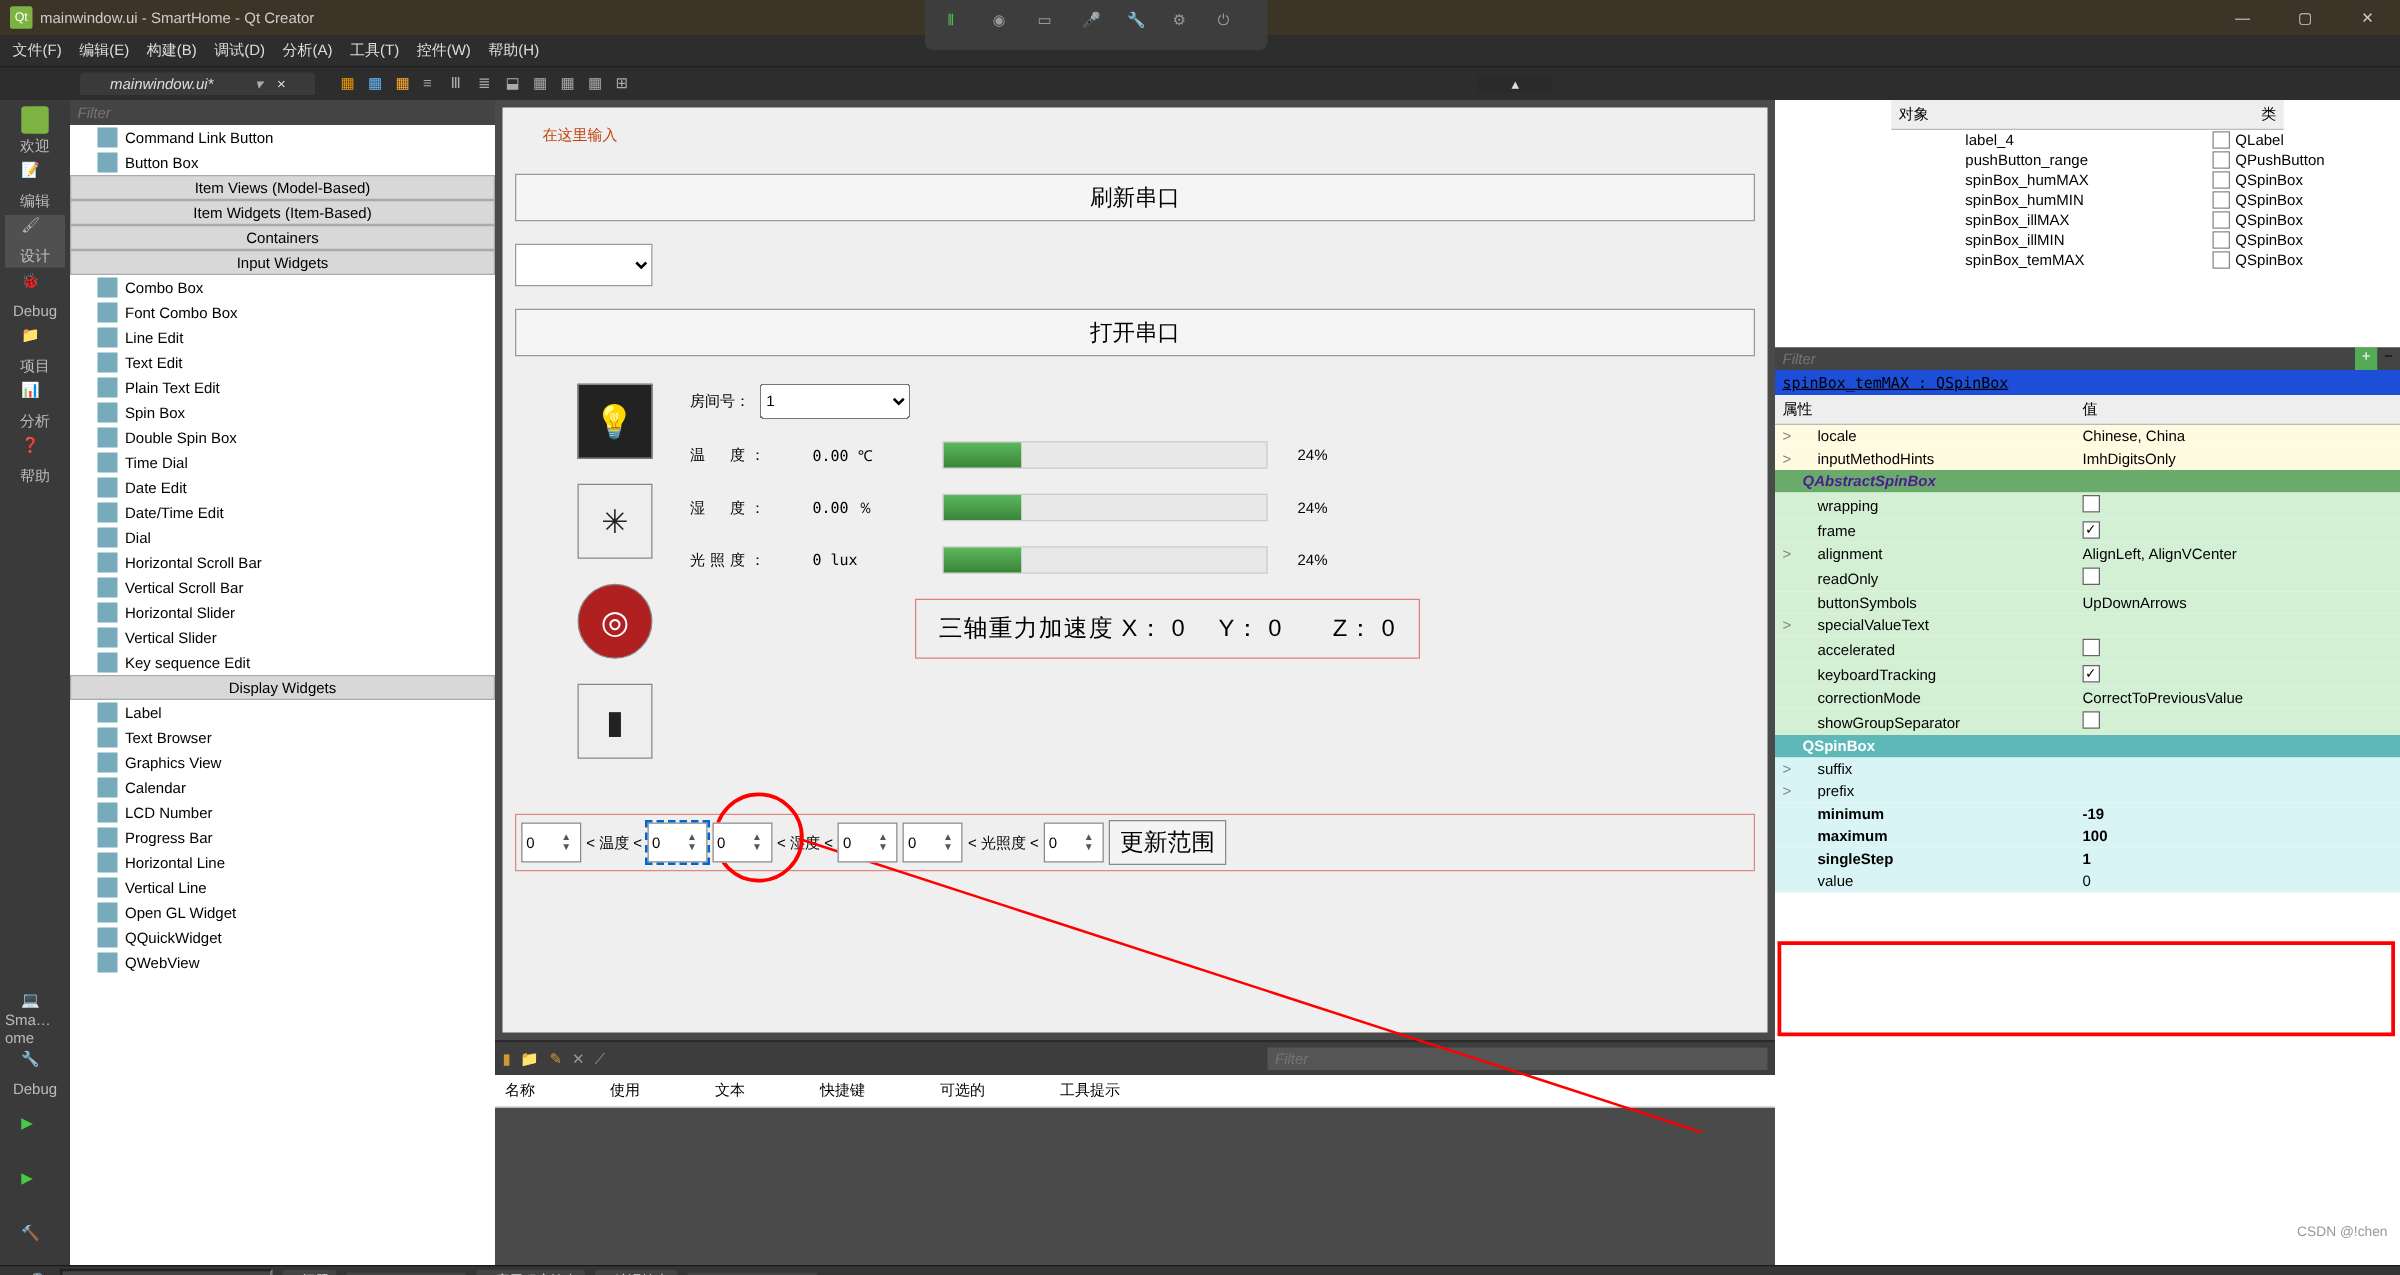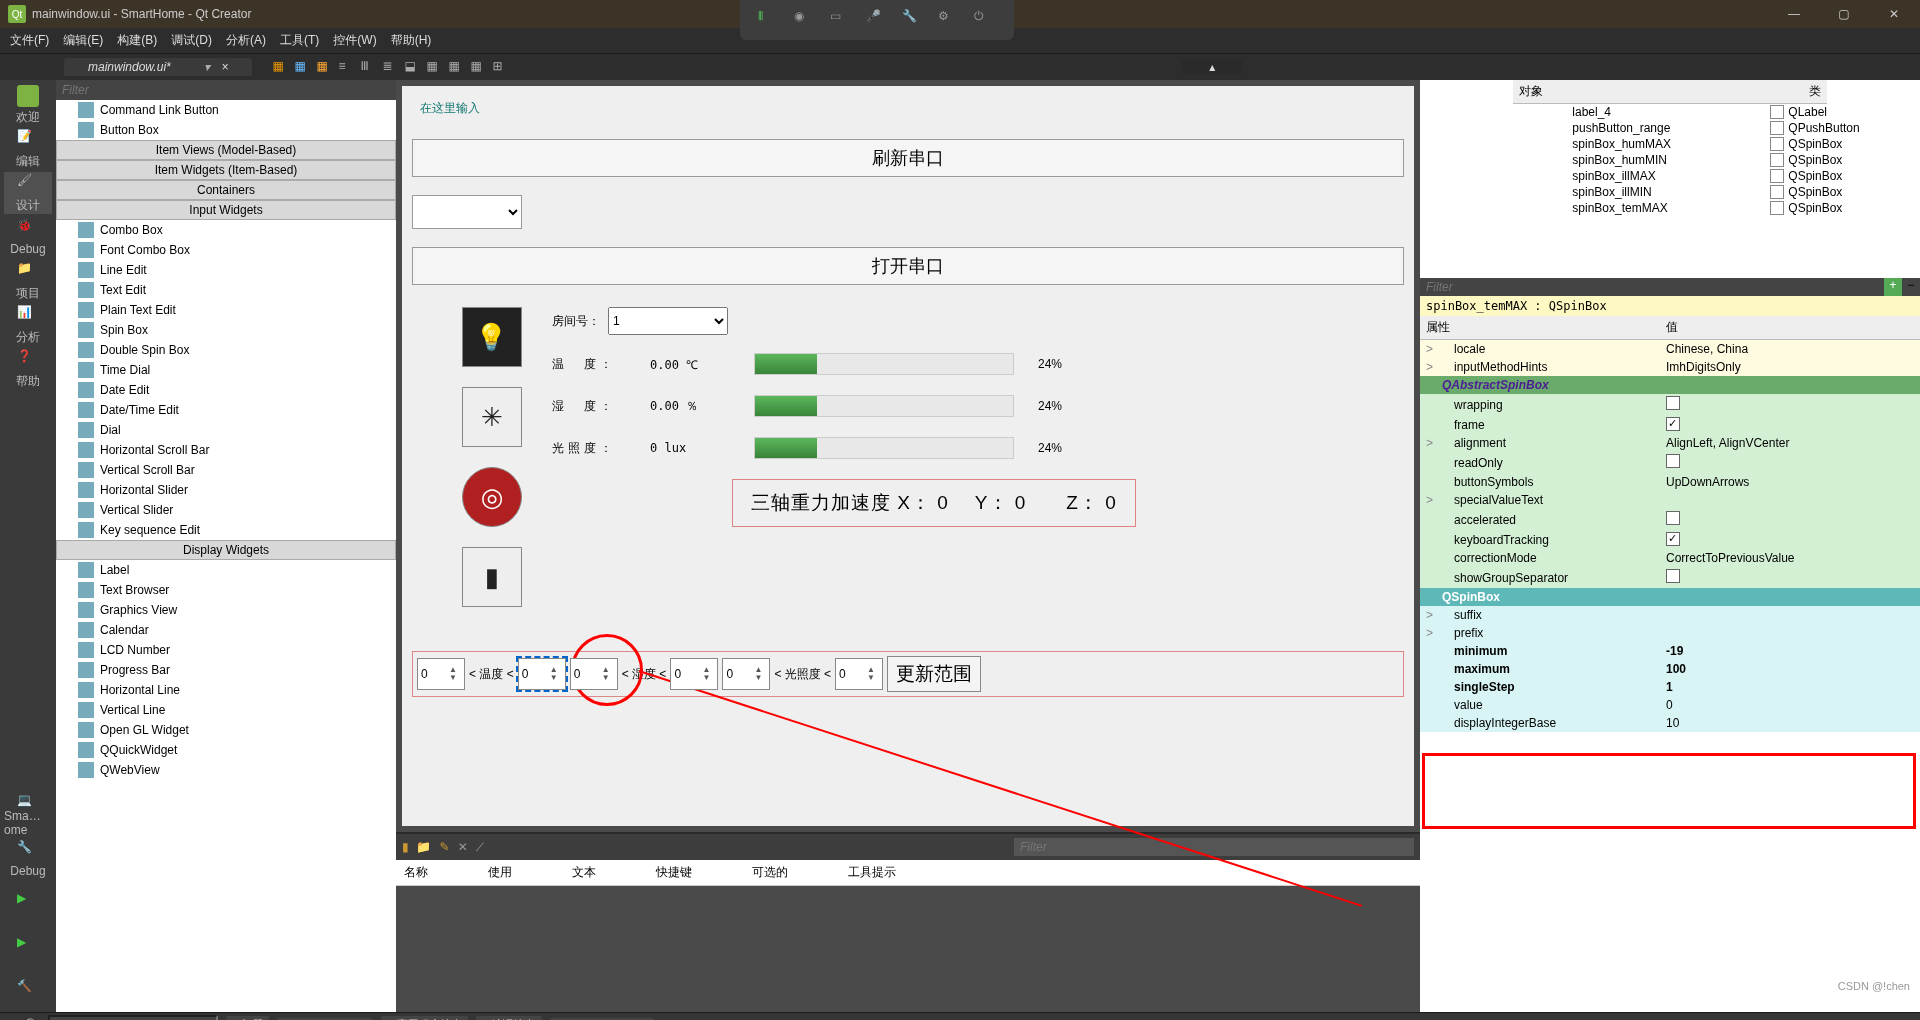--- a/index.html
+++ b/index.html
@@ -25,21 +25,21 @@
 .leftbar .gap{flex:1;}
 .widgetbox{width:340px;background:#fff;color:#000;display:flex;flex-direction:column;}
 .filter-in{background:#444;color:#999;padding:2px 6px;height:20px;border:none;font-style:italic;}
 .wlist{flex:1;overflow:auto;}
 .whdr{background:#d8d8d8;text-align:center;padding:2px;border:1px solid #aaa;font-weight:normal;}
 .witem{display:flex;align-items:center;padding:2px 4px;gap:6px;}
 .witem .arrow{width:12px;color:#666;}
 .witem .wi-ico{width:16px;height:16px;display:inline-block;}
 .canvas{flex:1;background:#4a4a4a;display:flex;flex-direction:column;}
 .canvas-form{background:#efefef;margin:6px;flex:1;padding:10px;position:relative;color:#000;}
-.placeholder-text{color:#0f766e;margin:4px 8px;}
+.placeholder-text{color:#c2410c;margin:4px 22px;}
 .row-top{display:flex;gap:18px;justify-content:center;margin:22px 0;flex-direction:column;}
 .btn{background:#f5f5f5;border:1px solid #999;padding:6px 16px;font-size:18px;}
 .combo-s{width:110px;height:34px;background:#fff;border:1px solid #999;}
 .sensor-area{display:flex;gap:30px;padding:0 50px;margin-top:6px;}
 .icons-col{display:flex;flex-direction:column;gap:20px;}
 .dev-ico{width:60px;height:60px;background:#222;border:1px solid #888;display:flex;align-items:center;justify-content:center;color:#fff;font-size:26px;}
 .dev-ico.r{background:#b02020;border-radius:50%;}
 .dev-ico.w{background:#eee;color:#222;}
 .data-col{flex:1;}
 .d-row{display:flex;align-items:center;gap:14px;margin-bottom:20px;font-size:19px;}
@@ -68,21 +68,21 @@
 .panel-hdr{display:flex;background:#eee;border-bottom:1px solid #bbb;padding:3px 6px;}
 .panel-hdr div:first-child{width:290px;}
 .obj-list{flex:1;overflow:auto;}
 .obj-row{display:flex;padding:1px 6px;}
 .obj-row .on{width:290px;padding-left:92px;}
 .obj-row .oc{display:flex;align-items:center;gap:4px;}
 .obj-row .oc-ico{width:14px;height:14px;display:inline-block;border:1px solid #888;}
 .prop-filter{display:flex;background:#444;}
 .prop-filter input{flex:1;background:#444;border:none;color:#999;padding:2px 6px;font-style:italic;}
 .prop-filter .pill{background:#5a5;width:18px;text-align:center;color:#fff;}
-.prop-sel{background:#fef9c3;padding:3px 6px;font-family:monospace;}
+.prop-sel{background:#1d4ed8;padding:3px 6px;font-family:monospace;text-decoration:underline;}
 .prop-list{flex:1;overflow:auto;position:relative;}
 .prop-row{display:flex;padding:2px 6px;align-items:center;}
 .prop-row .pn{width:240px;display:flex;align-items:center;gap:4px;}
 .prop-row .pn .chev{width:12px;color:#888;}
 .prop-row .pv{flex:1;}
 .pr-yellow{background:#fffbe0;}
 .pr-green{background:#d4f0d4;}
 .pr-greenhdr{background:#6aaa6a;color:#4c1d95;font-weight:bold;font-style:italic;}
 .pr-cyan{background:#d8f4f4;}
 .pr-cyanhdr{background:#5fb8b8;color:#fff;font-weight:bold;}
@@ -640,27 +640,20 @@
           </div>
           <div class="pv">1</div>
         </div>
         <div class="prop-row pr-cyan">
           <div class="pn">
             <span class="chev"></span>
             <span style="padding-left:12px;">value</span>
           </div>
           <div class="pv">0</div>
         </div>
-        <div class="prop-row pr-cyan">
-          <div class="pn">
-            <span class="chev"></span>
-            <span style="padding-left:12px;">displayIntegerBase</span>
-          </div>
-          <div class="pv">10</div>
-        </div>
       </div>
   </div>
 </div>
 
 <div class="statusbar">
   <span>▥</span>
   <span>🔍</span>
   <input class="locate" placeholder="Type to locate (C…" style="">
   <span class="sitem">1 问题</span>
   <span class="sitem">2 Search Results</span>

